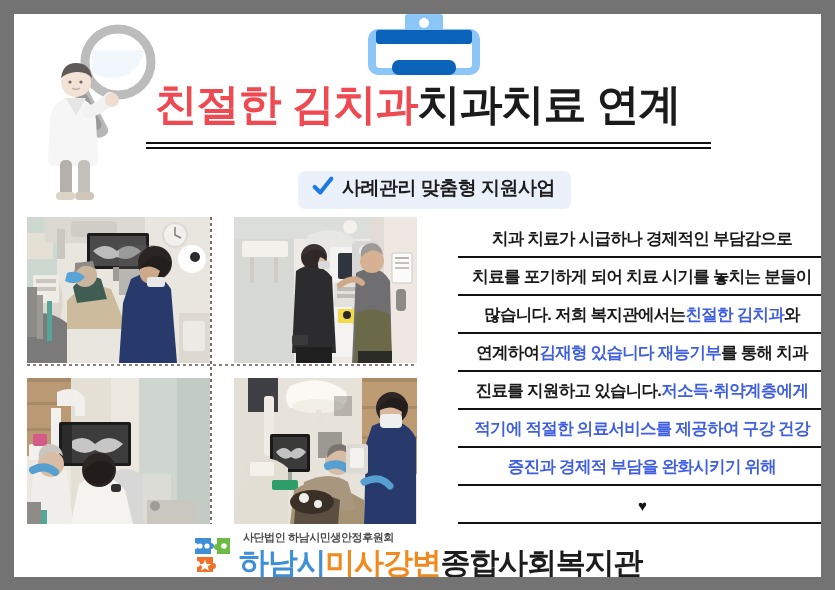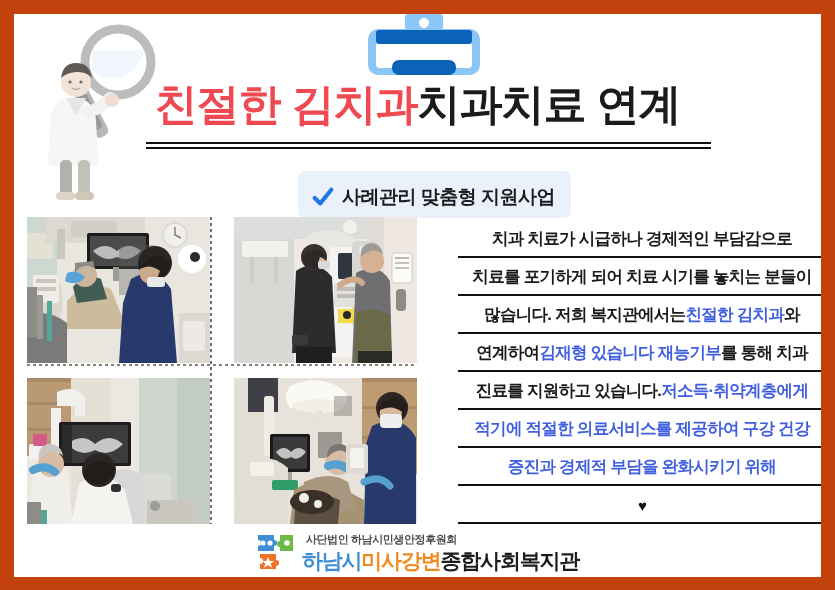--- a/index.html
+++ b/index.html
@@ -7,21 +7,21 @@
     padding: 0;
     background: #ffffff;
   }
   body {
     font-family: "Liberation Sans", "DejaVu Sans", sans-serif;
   }
   #poster {
     position: relative;
     width: 835px;
     height: 590px;
-    background: #c2410c;
+    background: #737373;
     box-sizing: border-box;
     padding: 14px 14px 13px 14px;
     overflow: hidden;
   }
   #canvas {
     position: relative;
     width: 807px;
     height: 563px;
     background: #ffffff;
     overflow: hidden;
@@ -80,25 +80,24 @@
   }
   .title-rule .l1 { top: 0; }
   .title-rule .l2 { top: 5px; }
 
   
   .badge {
     position: absolute;
     left: 284px;
     top: 157px;
     display: flex;
-    align-items: center;
     gap: 8px;
     background: #eaf1fb;
     border-radius: 7px;
-    padding: 13px 16px 8px 14px;
+    padding: 4px 16px 8px 14px;
   }
   .badge-check { width: 22px; height: 22px; flex: none; }
   .badge-label {
     font-size: 19px;
     font-weight: bold;
     color: #1d1d1d;
     letter-spacing: -0.5px;
   }
 
   
@@ -184,21 +183,21 @@
   .logo-mark { width: 46px; height: 40px; flex: none; }
   .logo-text { display: flex; flex-direction: column; line-height: 1; }
   .logo-sub {
     font-size: 11px;
     font-weight: bold;
     color: #4d4d4d;
     letter-spacing: -0.4px;
     margin: 0 0 5px 4px;
   }
   .logo-main {
-    font-size: 21px;
+    font-size: 30px;
     font-weight: bold;
     letter-spacing: -1.2px;
     white-space: nowrap;
   }
   .logo-main .c-blue { color: #3f8fd6; }
   .logo-main .c-orange { color: #f18a1e; }
   .logo-main .c-black { color: #1c1c1c; }
 </style>
 </head>
 <body>

